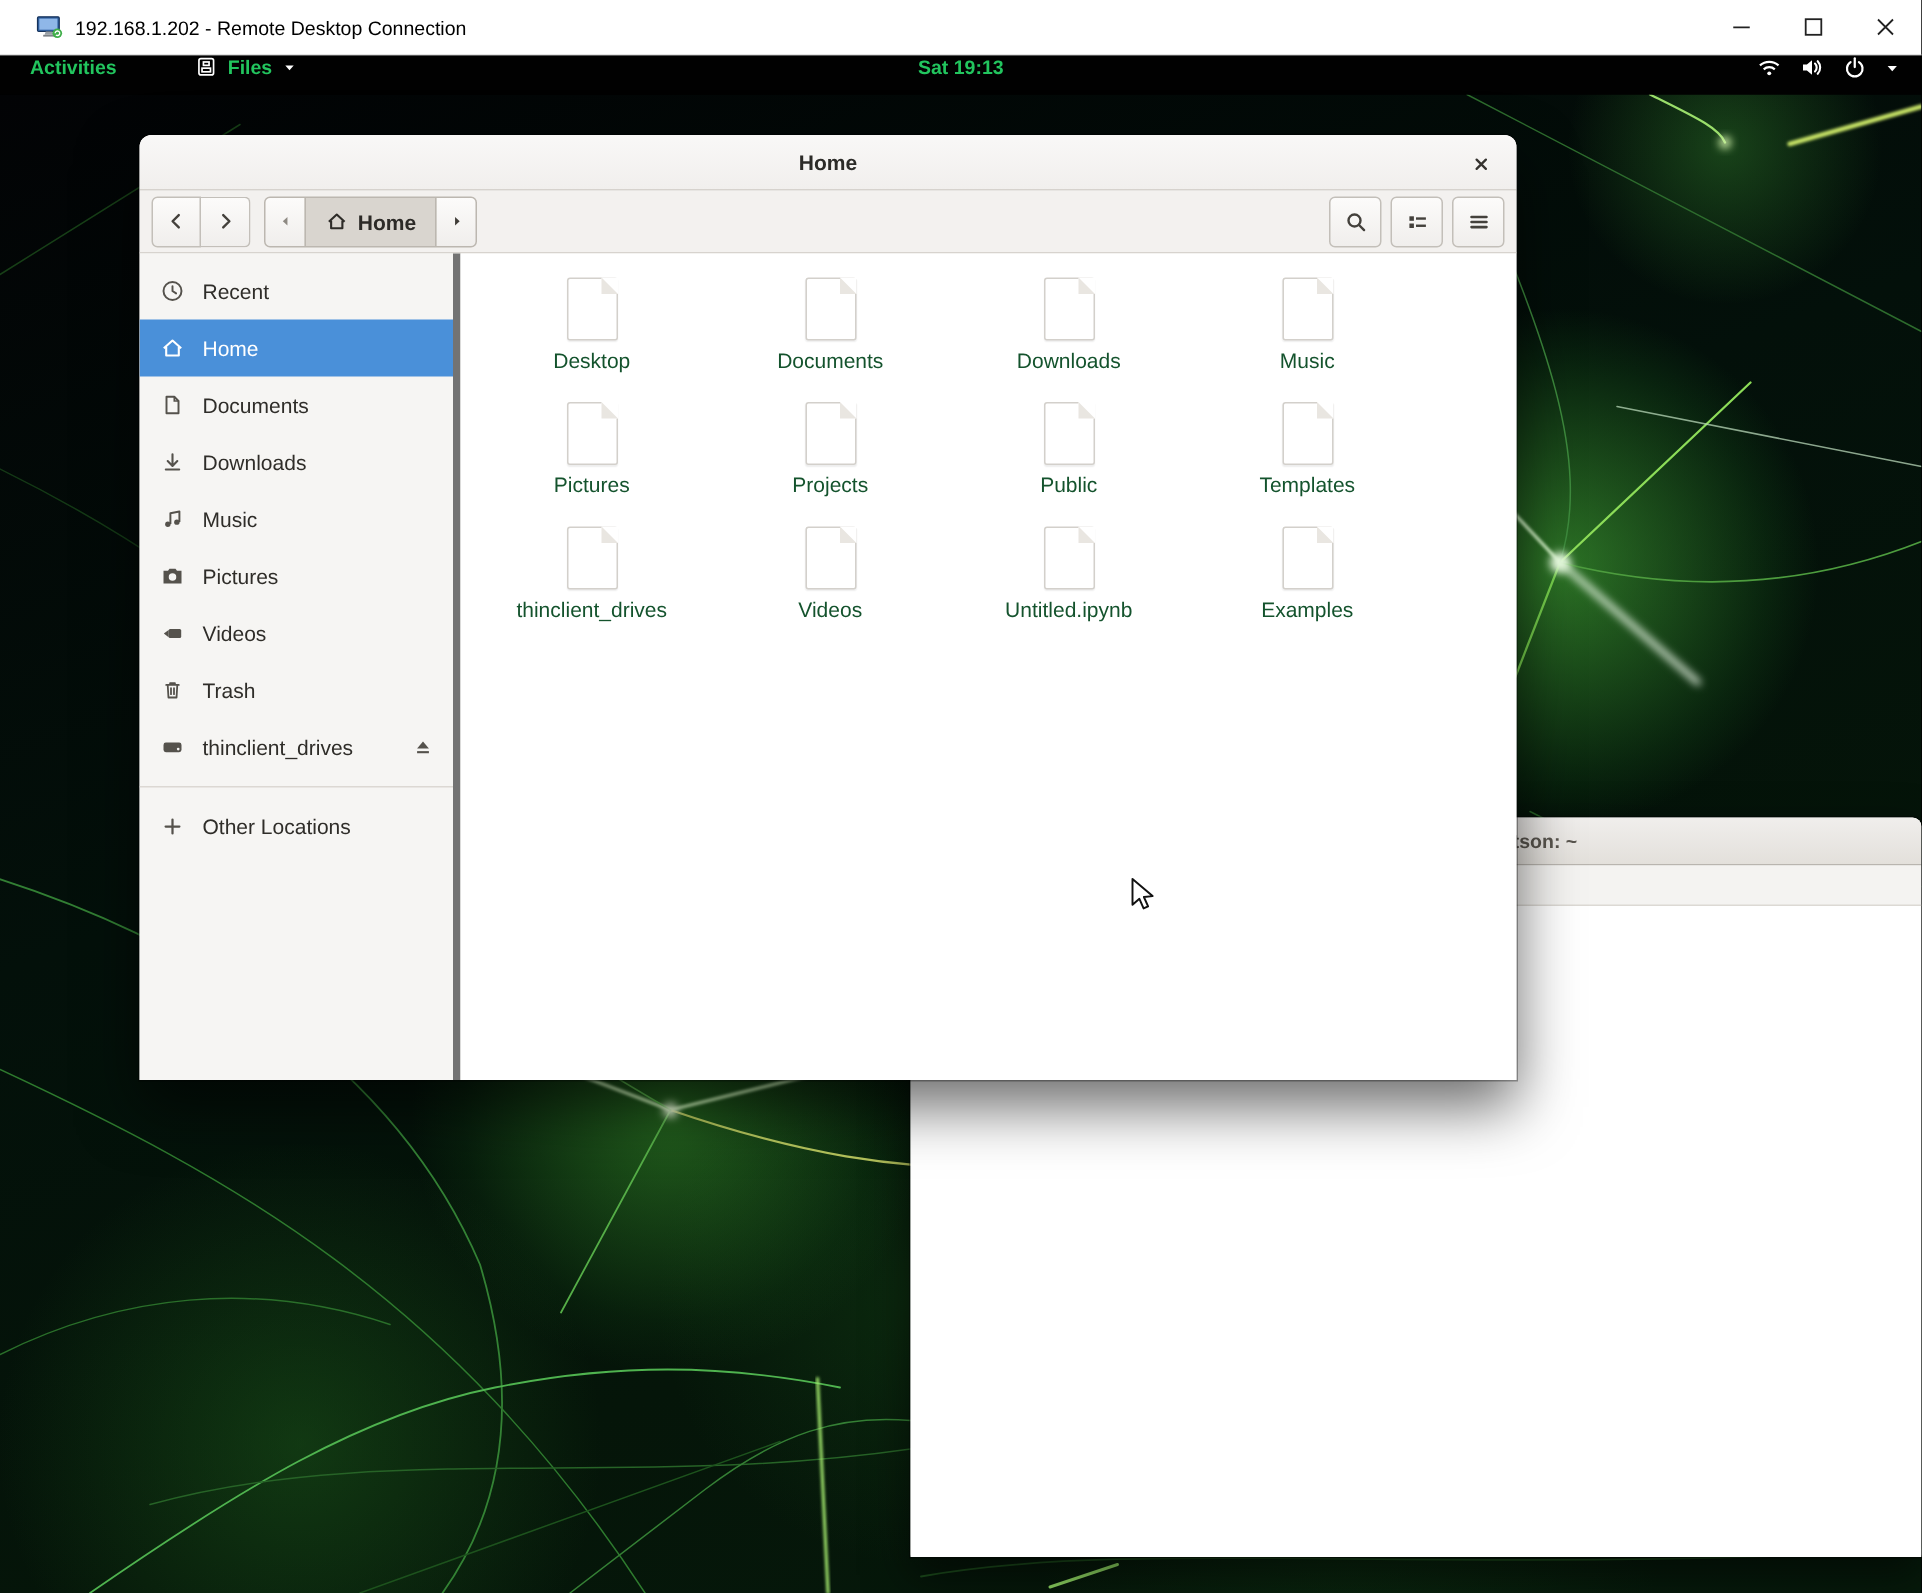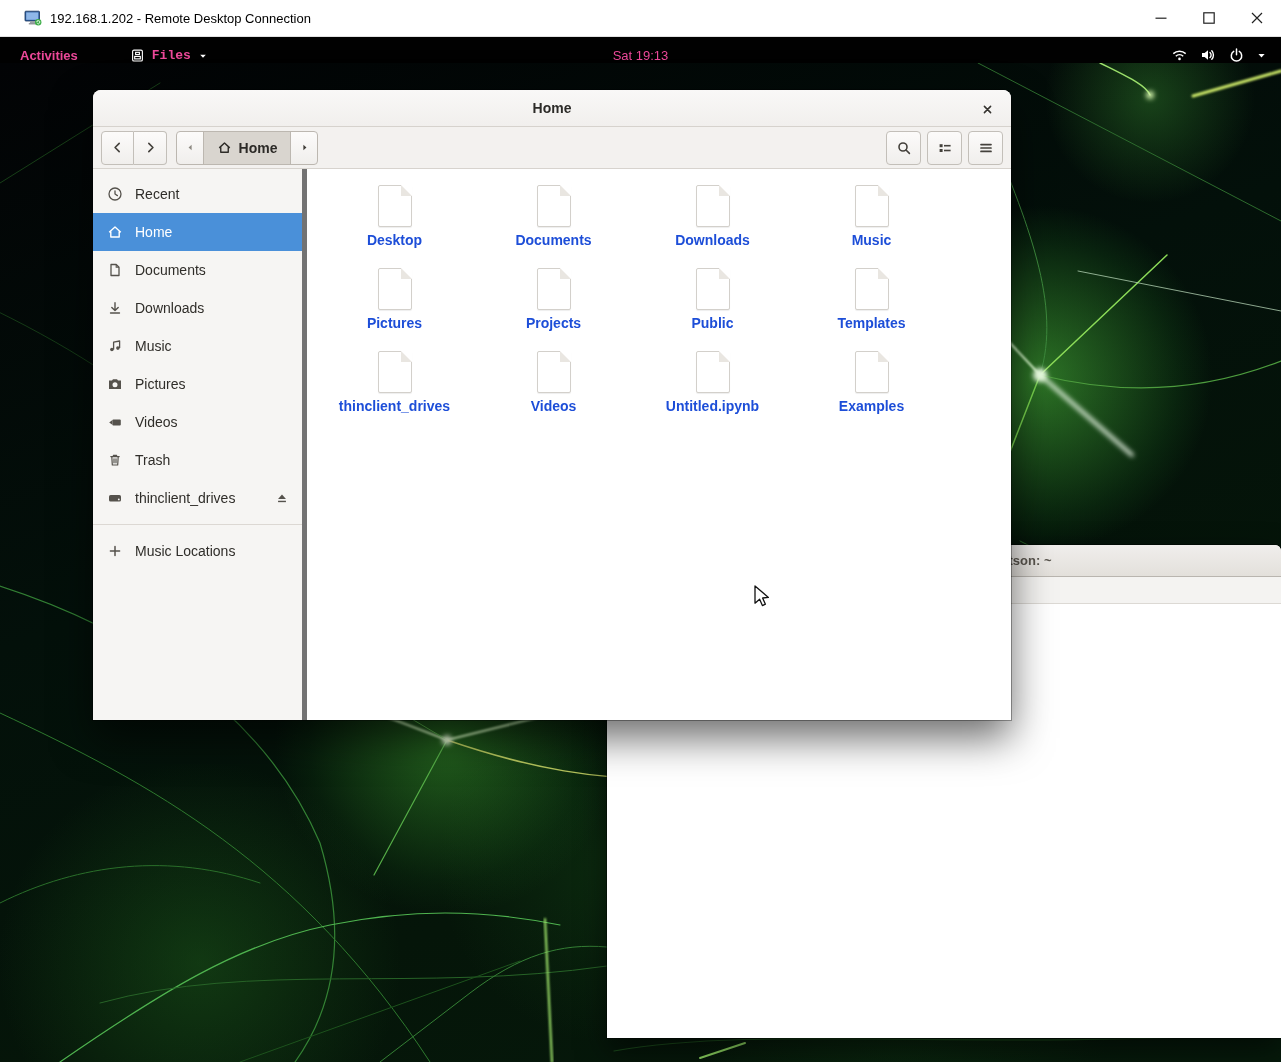--- a/index.html
+++ b/index.html
@@ -16,25 +16,25 @@
     border-bottom:1px solid #e2e2e2;
   }
   .rdp-icon { margin-left:24px; width:18px; height:18px; }
   .rdp-title { margin-left:8px; font-size:13px; color:#000000; }
   .rdp-controls { margin-left:auto; display:flex; height:100%; }
   .winbtn { width:48px; height:100%; display:flex; align-items:center; justify-content:center; }
 
   
   .gnome-topbar {
     position:absolute; left:0; top:37px; width:1281px; height:26px;
-    background:#010101; display:flex; align-items:flex-end; color:#ec4899;
+    background:#010101; display:flex; align-items:flex-start; color:#22c55e;
   }
   .topbar-activities { margin-left:12px; font-weight:bold; font-size:13px; padding:0 8px; }
-  .topbar-appmenu { margin-left:38px; display:flex; align-items:center; gap:7px; font-weight:bold; font-size:13px; padding:0 6px;font-family:Liberation Mono, monospace; }
-  .topbar-clock { position:absolute; left:0; right:0; text-align:center; font-weight:normal; font-size:13px; }
+  .topbar-appmenu { margin-left:38px; display:flex; align-items:center; gap:7px; font-weight:bold; font-size:13px; padding:0 6px; }
+  .topbar-clock { position:absolute; left:0; right:0; text-align:center; font-weight:bold; font-size:13px; }
   .topbar-status { margin-left:auto; display:flex; align-items:center; gap:11px; padding-right:14px; position:relative; }
 
   
   .wallpaper {
     position:absolute; left:0; top:63px; width:1281px; height:999px;
     background:
       radial-gradient(circle 230px at 1040px 315px, rgba(86,214,66,0.50), rgba(40,140,40,0.15) 60%, rgba(0,0,0,0) 75%),
       radial-gradient(circle 150px at 1150px 35px,  rgba(70,180,60,0.32), rgba(0,0,0,0) 70%),
       radial-gradient(circle 230px at 447px 680px,  rgba(76,200,56,0.42), rgba(30,110,30,0.12) 60%, rgba(0,0,0,0) 75%),
       radial-gradient(circle 280px at 200px 900px,  rgba(46,140,40,0.30), rgba(0,0,0,0) 72%),
@@ -123,21 +123,21 @@
   }
   .file-item { display:flex; flex-direction:column; align-items:center; }
   .page-icon {
     width:34px; height:42px; background:#fff; border:1px solid #d3d0cb; border-radius:2px;
     position:relative; box-shadow:0 1px 1px rgba(0,0,0,.07);
   }
   .page-icon::before {
     content:''; position:absolute; top:-1px; right:-1px; width:0; height:0;
     border-top:11px solid #ffffff; border-left:11px solid #e9e6e1;
   }
-  .file-label { margin-top:5px; font-size:14px; color:#1d4ed8; white-space:nowrap;font-weight:bold; }
+  .file-label { margin-top:5px; font-size:14px; color:#14532d; white-space:nowrap; }
 
   
   .cursor { position:absolute; left:752px; top:585px; z-index:50; }
 </style>
 </head>
 <body>
 
 <div class="wallpaper">
   <svg width="1281" height="999" viewBox="0 0 1281 999">
     <defs>
@@ -399,21 +399,21 @@
           </svg>
         </span>
       </div>
 
       <div class="sidebar-sep"></div>
 
       <div class="side-item">
         <svg width="16" height="16" viewBox="0 0 16 16">
           <path d="M8 3.4v9.2M3.4 8h9.2" fill="none" stroke="currentColor" stroke-width="1.5" stroke-linecap="round"></path>
         </svg>
-        <span class="lbl">Music Locations</span>
+        <span class="lbl">Other Locations</span>
       </div>
 
     </div>
 
     <div class="files-content">
       <div class="files-grid">
 
         <div class="file-item">
           <div class="page-icon"></div>
           <div class="file-label">Desktop</div>

